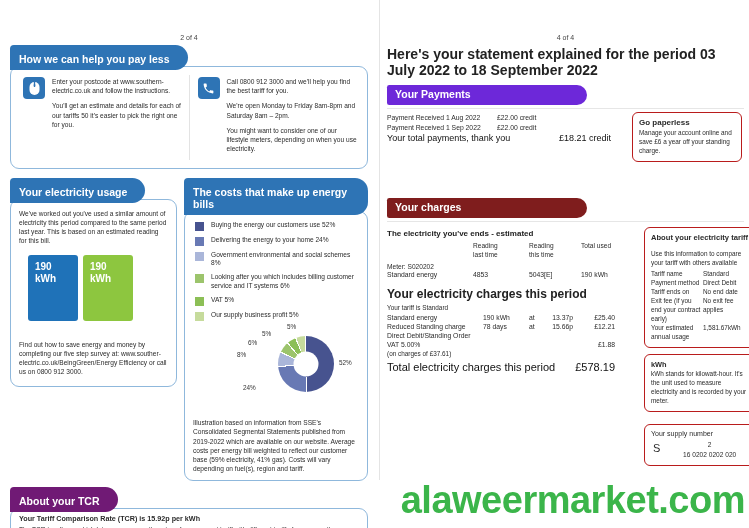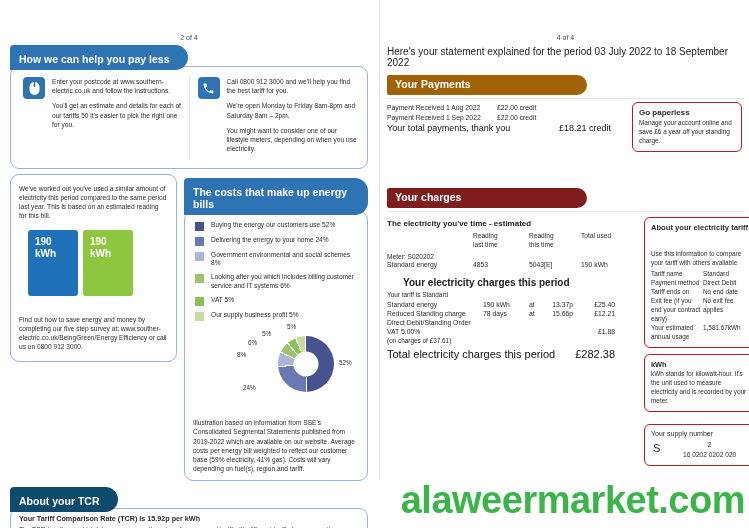--- a/index.html
+++ b/index.html
@@ -57,21 +57,21 @@
   .sl-4 { left:69px;  top:4px; }
   .sl-5 { left:94px;  top:-3px; }
   .costs-box p.foot { margin:4px 0 0; font-size:6.6px; line-height:1.4; }
   .tcr-sec { margin-top:6px; }
   .tcr-box { padding:5px 8px 6px; }
   .tcr-head { font-weight:bold; font-size:7.2px; margin-bottom:2px; }
   .tcr-body { font-size:6.6px; line-height:1.4; margin:0; }
   
   .page-right { position:absolute; left:379px; top:0; width:370px; height:480px;
                 border-left:1px solid #e4e4e4; padding:34px 5px 0 7px; }
-  .rp-title { font-weight:normal; font-size:10px; margin:5px 0 7px; color:#222; }
+  .rp-title { font-weight:bold; font-size:14px; margin:5px 0 7px; color:#222; }
   .gray-tab {
     background:#c9c9c9; color:#fff; font-weight:bold; font-size:10.5px;
     width:200px; padding:3px 10px 5px 8px; border-radius:3px 13px 13px 3px;
   }
   .rule { border:none; border-top:1px solid #e6e6e6; margin:3px 0 5px; }
   .pay-area { position:relative; min-height:62px; }
   .pay-table { width:300px; }
   .pay-row { display:flex; font-size:6.8px; margin-bottom:2.5px; }
   .pay-label { width:110px; }
   .pay-total { display:flex; font-size:9px; margin-top:0; color:#111;align-items:center; }
@@ -83,29 +83,29 @@
   .pl-title { font-weight:bold; font-size:8px; margin-bottom:2px; }
   .small-body { font-size:6.4px; line-height:1.4; }
   .charges-sec { margin-top:22px; }
   .charges-flex { display:flex; gap:9px; margin-top:2px; }
   .charges-main { width:248px; flex:none; }
   .bold-sub { font-weight:bold; font-size:8px; margin:2px 0 4px; color:#222; }
   .u-grid { display:grid; grid-template-columns:86px 56px 52px 54px; font-size:6.6px; }
   .u-head span { display:inline-block; width:34px; line-height:1.3; }
   .meter-line { font-size:6.6px; margin:4px 0 1px; }
   .u-row { display:grid; grid-template-columns:86px 56px 52px 54px; font-size:6.8px; margin-bottom:2px; }
-  .c-title { font-weight:bold; font-size:10px; margin:9px 16px 3px; color:#222; }
+  .c-title { font-weight:bold; font-size:12px; margin:9px 0 3px; color:#222; }
   .tariff-line { font-size:6.4px; margin-bottom:3px; }
   .c-grid { display:grid; grid-template-columns:96px 46px 14px 30px 42px; font-size:6.8px; margin-bottom:2px; }
   .num-r { text-align:right; }
   .vat-note { font-size:6.4px; margin:1px 0 3px; }
   .c-total { display:flex; width:228px; font-size:11px; margin-top:4px; color:#111; }
   .c-total-label { flex:1; }
   .side { width:112px; flex:none; display:flex; flex-direction:column; }
-  .tb-title { font-weight:bold; font-size:7.6px; margin-bottom:18px; }
+  .tb-title { font-weight:bold; font-size:7.6px; margin-bottom:8px; }
   .tb-intro { font-size:6.4px; line-height:1.35; margin-bottom:3px; }
   .t-row { display:grid; grid-template-columns:52px auto; font-size:6.4px; line-height:1.4; }
   .kwh-box { margin-top:6px; }
   .kwh-title { font-weight:bold; font-size:7.4px; margin-bottom:1px; }
   .supply-box { margin-top:12px; }
   .sb-title { font-size:7px; margin-bottom:3px; }
   .supply-row { display:flex; align-items:flex-start; }
   .s-big { font-size:11px; margin:2px 10px 0 2px; }
   .s-right { flex:1; text-align:center; font-size:6.6px; line-height:1.5; }
   
@@ -148,20 +148,21 @@
           <p>We're open Monday to Friday 8am-8pm and Saturday 8am – 2pm.</p>
           <p>You might want to consider one of our lifestyle meters, depending on when you use electricity.</p>
         </div>
       </div>
     </div>
   </section>
 
   <div class="two-col">
 
     <section class="col-usage">
+      <div class="tab" style="background-color: rgb(46, 116, 181);">Your electricity usage</div>
       <div class="box usage-box">
         <p class="intro">We've worked out you've used a similar amount of electricity this period compared to the same period last year. This is based on an estimated reading for this bill.</p>
         <div class="bars">
           <div class="bar" style="background-color: rgb(31, 114, 184);">190 kWh</div>
           <div class="bar" style="background-color: rgb(141, 198, 63);">190 kWh</div>
         </div>
         <p class="foot">Find out how to save energy and money by completing our five step survey at: www.souther-electric.co.uk/BeingGreen/Energy Efficiency or call us on 0800 912 3000.</p>
       </div>
     </section>
 
@@ -204,34 +205,34 @@
           <div class="donut" style="background: conic-gradient(rgb(71, 83, 143) 0deg, rgb(71, 83, 143) 177.84deg, rgb(255, 255, 255) 177.84deg, rgb(255, 255, 255) 180.84deg, rgb(104, 121, 180) 180.84deg, rgb(104, 121, 180) 262.92deg, rgb(255, 255, 255) 262.92deg, rgb(255, 255, 255) 265.92deg, rgb(170, 182, 217) 265.92deg, rgb(170, 182, 217) 293.28deg, rgb(255, 255, 255) 293.28deg, rgb(255, 255, 255) 296.28deg, rgb(156, 196, 108) 296.28deg, rgb(156, 196, 108) 316.8deg, rgb(255, 255, 255) 316.8deg, rgb(255, 255, 255) 319.8deg, rgb(140, 191, 86) 319.8deg, rgb(140, 191, 86) 336.9deg, rgb(255, 255, 255) 336.9deg, rgb(255, 255, 255) 339.9deg, rgb(198, 219, 156) 339.9deg, rgb(198, 219, 156) 357deg, rgb(255, 255, 255) 357deg, rgb(255, 255, 255) 360deg);">
             <div class="donut-hole"></div>
           </div>
         </div>
         <p class="foot">Illustration based on information from SSE's Consolidated Segmental Statements published from 2019-2022 which are available on our website. Average costs per energy bill weighted to reflect our customer base (59% electricity, 41% gas).  Costs will vary depending on fuel(s), region and tariff.</p>
       </div>
     </section>
   </div>
 
   <section class="tcr-sec">
-    <div class="tab" style="background-color: #0c4a6e;">About your TCR</div>
+    <div class="tab" style="background-color: #701a75;">About your TCR</div>
     <div class="box tcr-box">
       <div class="tcr-head">Your Tariff Comparison Rate (TCR) is 15.92p per kWh</div>
       <p class="tcr-body">The TCR is a figure which lets you compare the price of your current tariff with different tariffs from us or other suppliers. The figure is based on an average annual usage of 3,200.00 kWh for electricity. It takes into account the unit rate, standing charge, VAT and any discounts that make up your tariff. It does not include any exit fees. The TCR is not based on your personal usage and on should only be used as a guide. The actual costs you pay will depend on the amount of energy you use.</p>
 
     </div>
   </section>
 </div>
 
 <div class="page-right">
   <div class="page-num">4 of 4</div>
   <div class="rp-title">Here's your statement explained for the period 03 July 2022 to 18 September 2022</div>
 
-  <div class="gray-tab" style="background-color: #a16207;">Your Payments</div>
+  <div class="gray-tab" style="background-color: #6d28d9;">Your Payments</div>
   <hr class="rule">
   <div class="pay-area">
     <div class="pay-table">
       <div class="pay-row">
         <span class="pay-label">Payment Received 1 Aug 2022</span>
         <span>£22.00 credit</span>
       </div>
       <div class="pay-row">
         <span class="pay-label">Payment Received 1 Sep 2022</span>
         <span>£22.00 credit</span>
@@ -245,21 +246,21 @@
       <div class="pl-title">Go paperless</div>
       <div class="small-body">Manage your account online and save £6 a year off your standing charge.</div>
     </div>
   </div>
 
   <div class="charges-sec">
     <div class="gray-tab" style="background-color: #7f1d1d;">Your charges</div>
     <hr class="rule">
     <div class="charges-flex">
       <div class="charges-main">
-        <div class="bold-sub">The electricity you've time - estimated</div>
+        <div class="bold-sub">The electricity you've ends - estimated</div>
         <div class="u-grid">
           <span></span>
           <span class="u-head"><span>Reading last time</span></span>
           <span class="u-head"><span>Reading this time</span></span>
           <span class="u-head"><span>Total used</span></span>
         </div>
         <div class="meter-line">Meter:  S020202</div>
         <div class="u-row">
           <span>Standard energy</span>
           <span>4853</span>
@@ -293,21 +294,21 @@
         <div class="c-grid">
           <span>VAT 5.00%</span>
           <span></span>
           <span></span>
           <span></span>
           <span class="num-r">£1.88</span>
         </div>
         <div class="vat-note">(on charges of £37.61)</div>
         <div class="c-total">
           <span class="c-total-label">Total electricity charges this period</span>
-          <span>£282.38</span>
+          <span>£578.19</span>
         </div>
       </div>
 
       <div class="side">
         <div class="side-box">
           <div class="tb-title">About your electricity tariff</div>
           <div class="tb-intro">Use this information to compare your tariff with others available</div>
           <div class="t-row">
             <span>Tariff name</span>
             <span>Standard</span>

